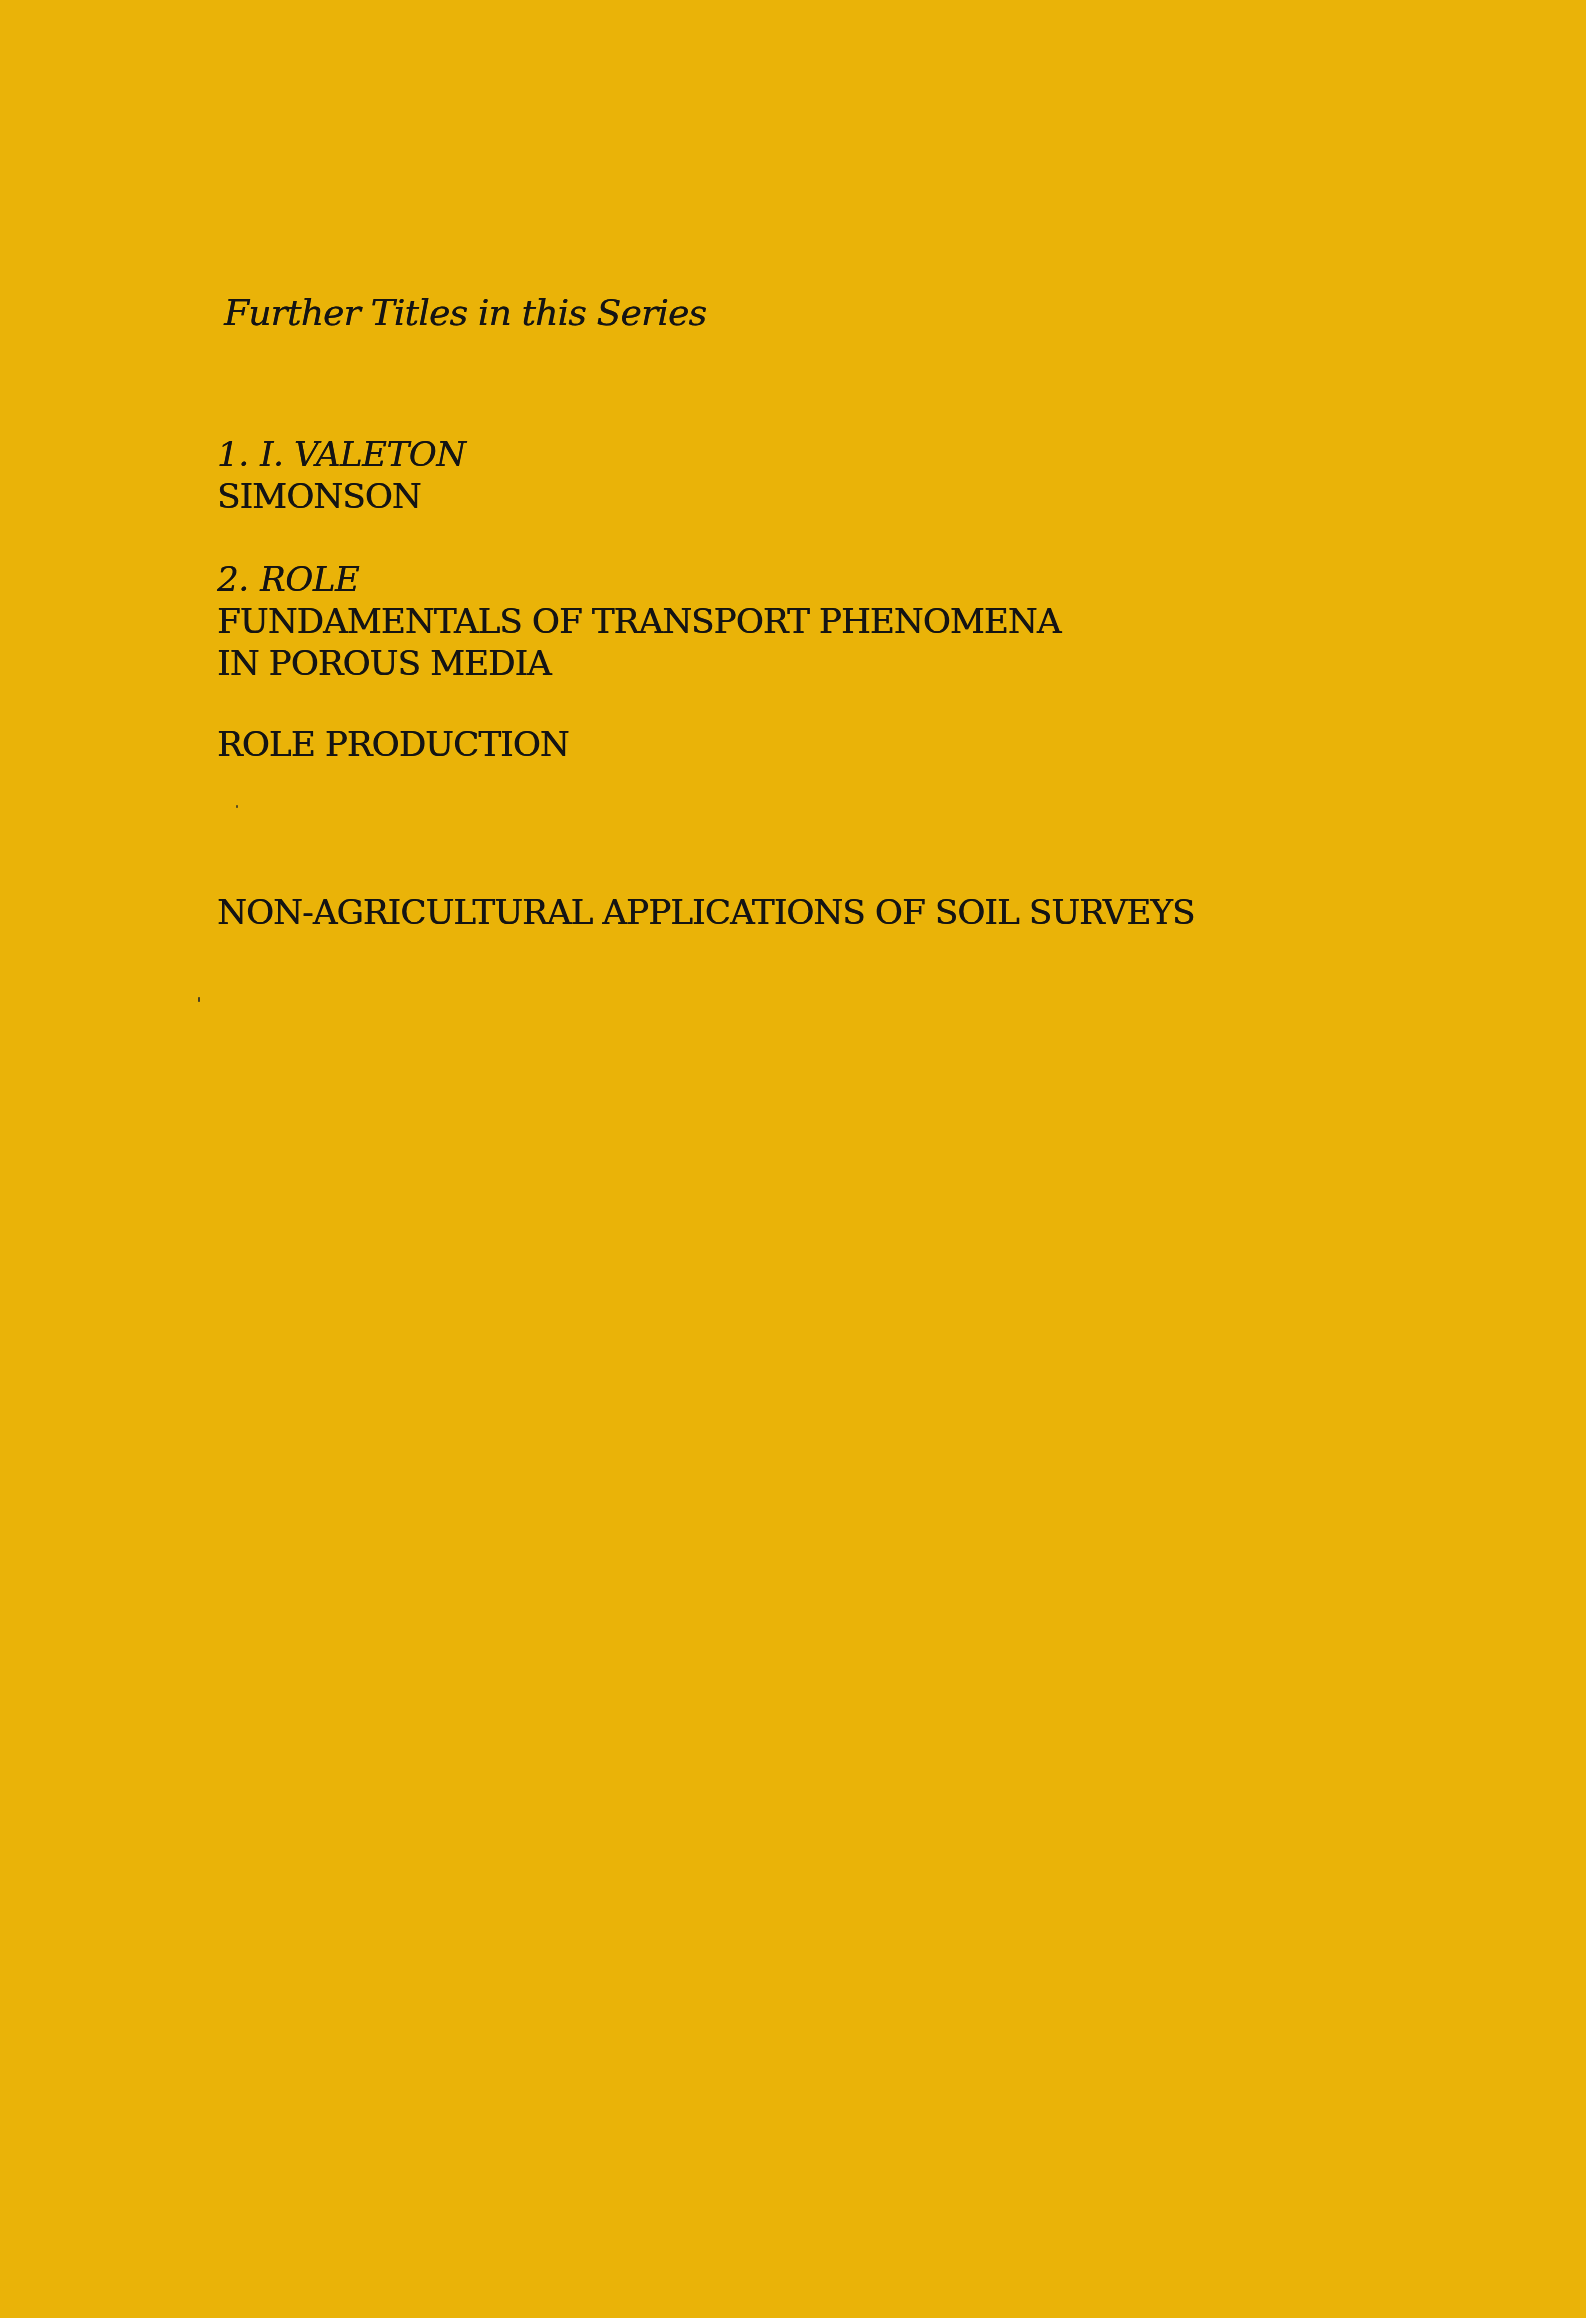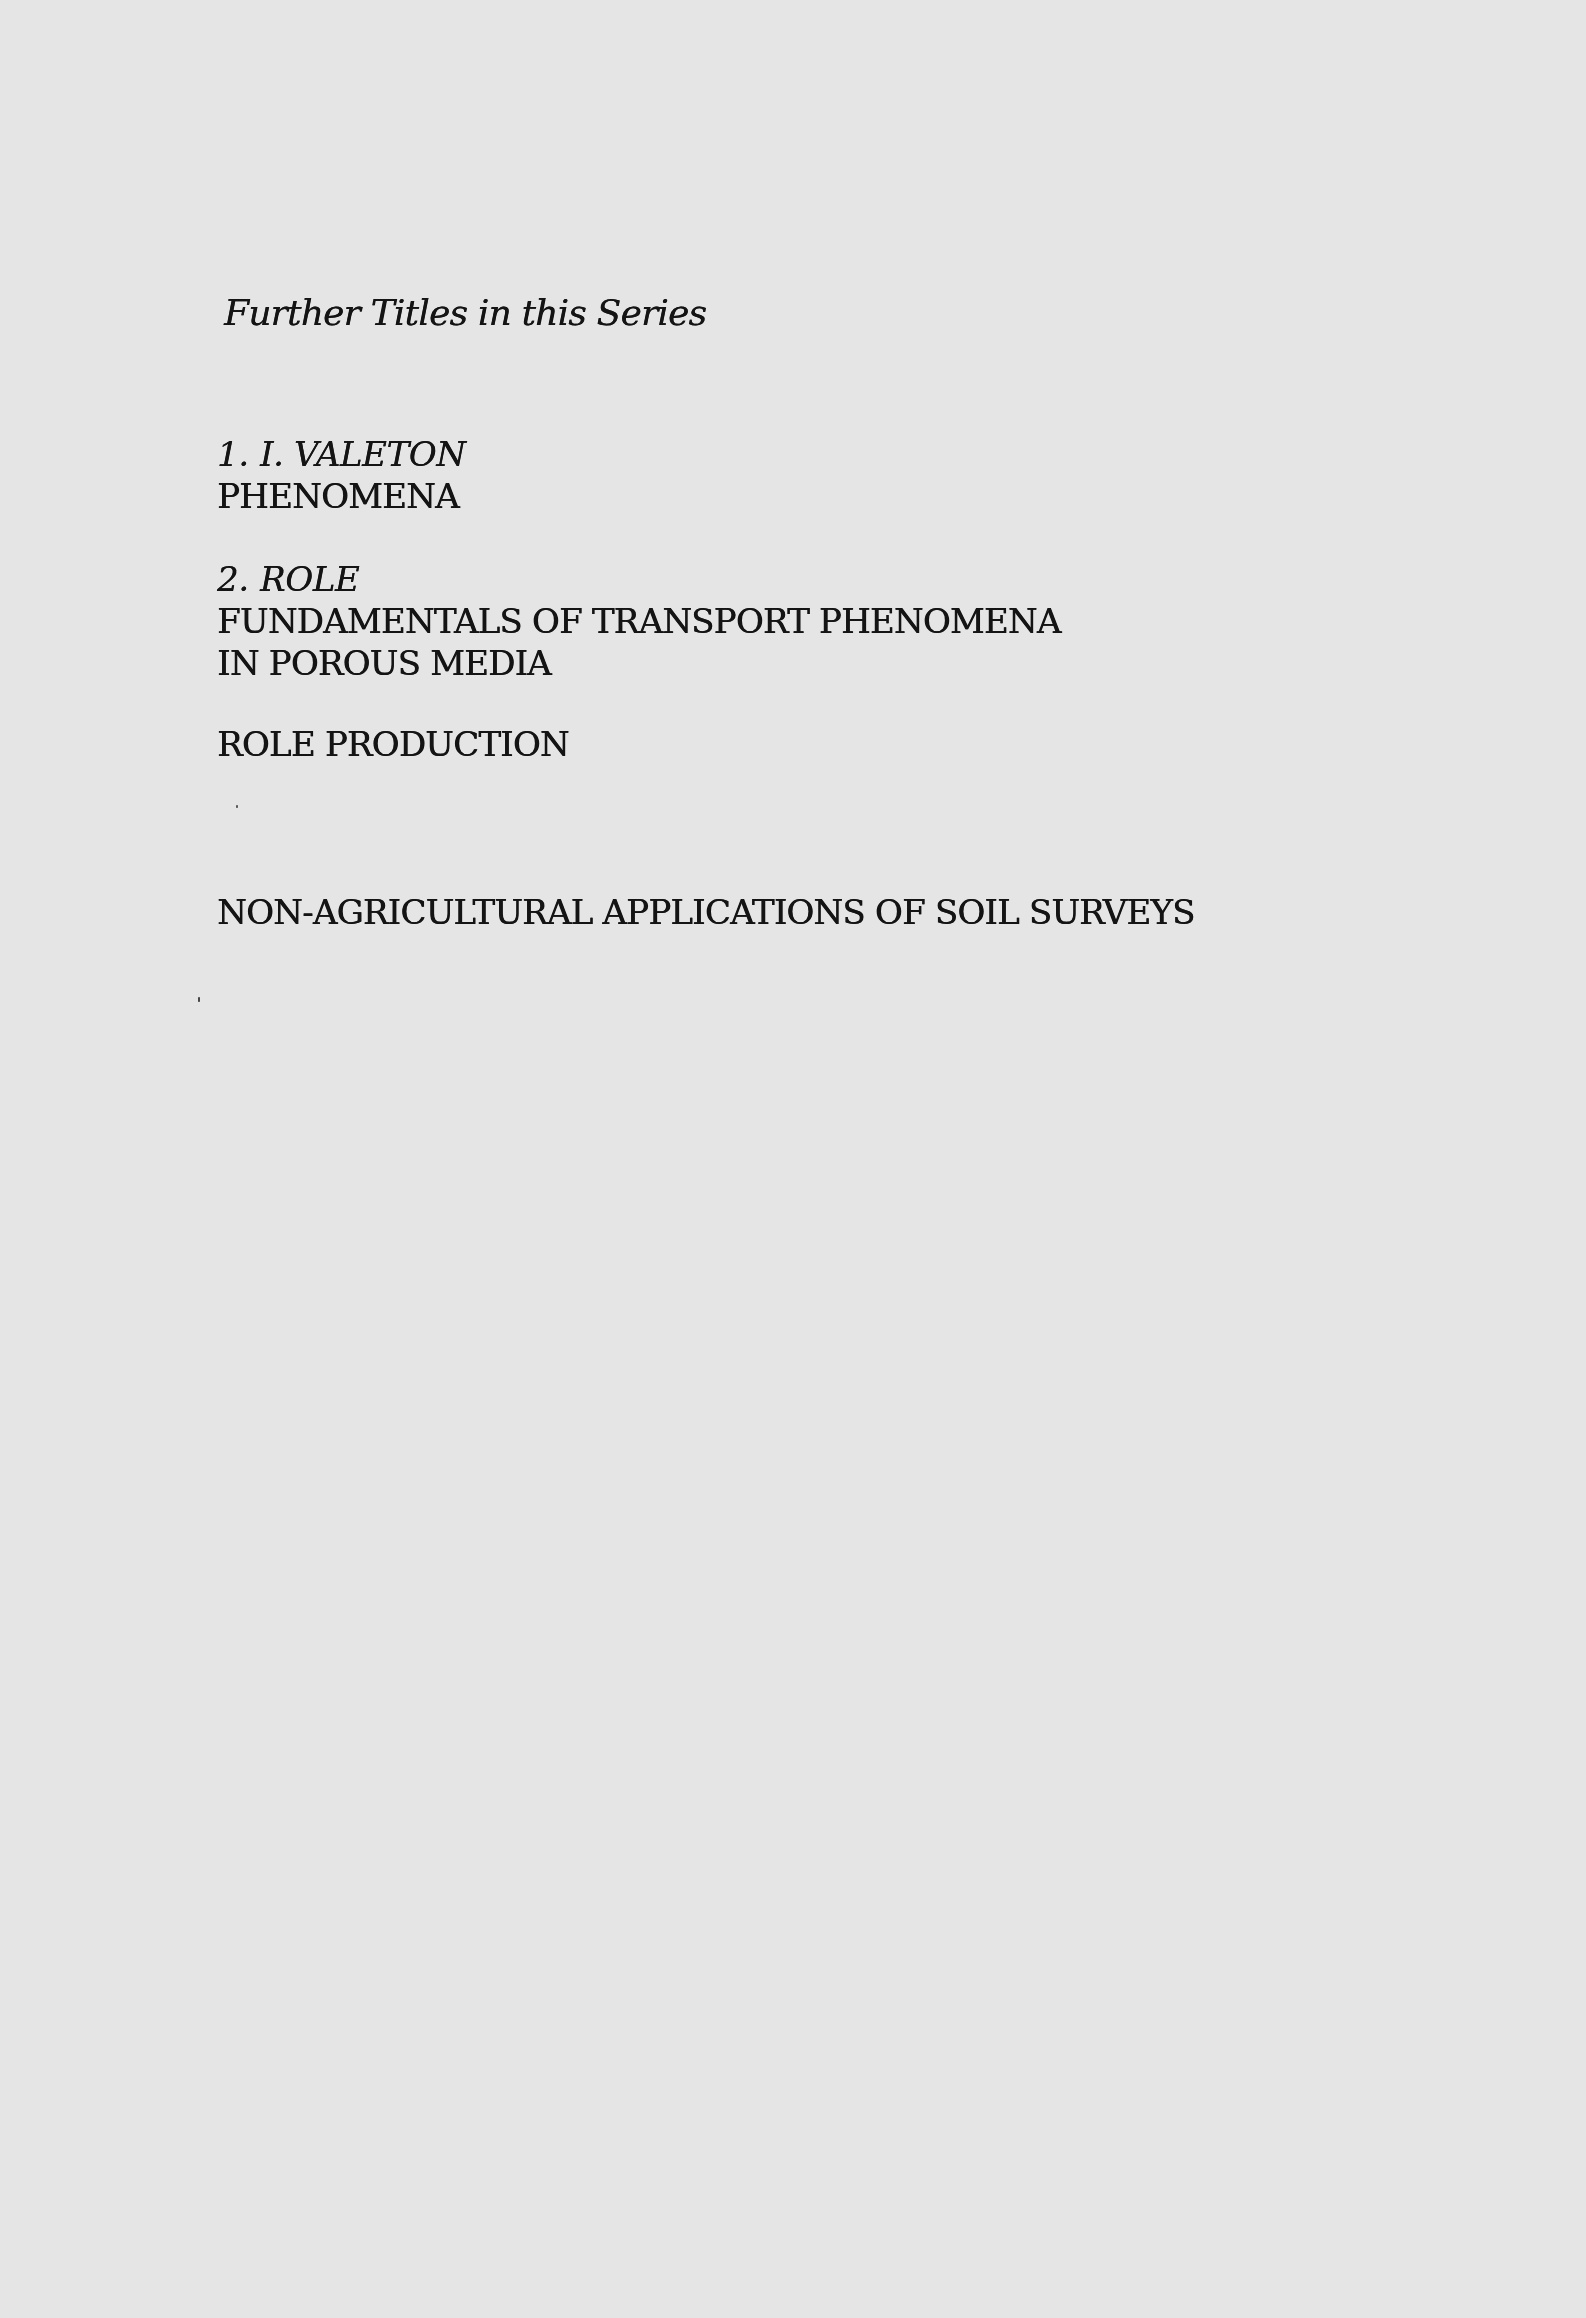--- a/index.html
+++ b/index.html
@@ -69,29 +69,29 @@
     left: 198px;
     top: 997px;
     width: 2.4px;
     height: 4.9px;
     opacity: 0.85;
   }
 </style>
 </head>
 <body>
 
-<div class="page" style="background: #e5e5e5; color: rgb(20, 20, 20);">
+<div class="page" style="background: #eab308; color: rgb(20, 20, 20);">
   <div class="heading">Further Titles in this Series</div>
 
   <div id="series-list">
   <div class="entry entry-0">
     <div class="author-line">
       <span class="num">1.</span><span class="author">I. VALETON</span>
     </div>
-  <div class="title-line">PHENOMENA</div>
+  <div class="title-line">SIMONSON</div>
       </div>
 
   <div class="entry entry-1">
     <div class="author-line">
       <span class="num">2.</span><span class="author">ROLE</span>
     </div>
   <div class="title-line">FUNDAMENTALS OF TRANSPORT PHENOMENA</div>
         <div class="title-line">IN POROUS MEDIA</div>
       </div>
 

